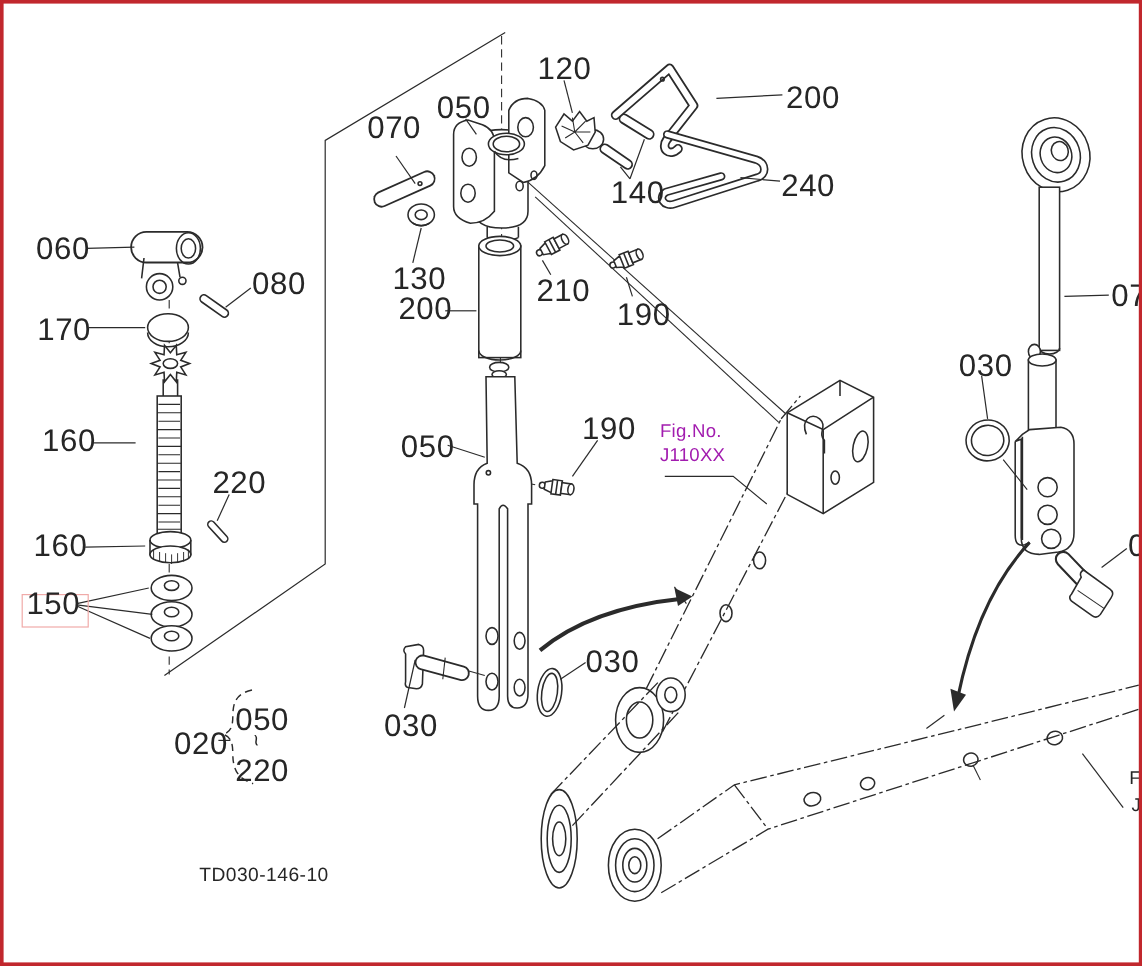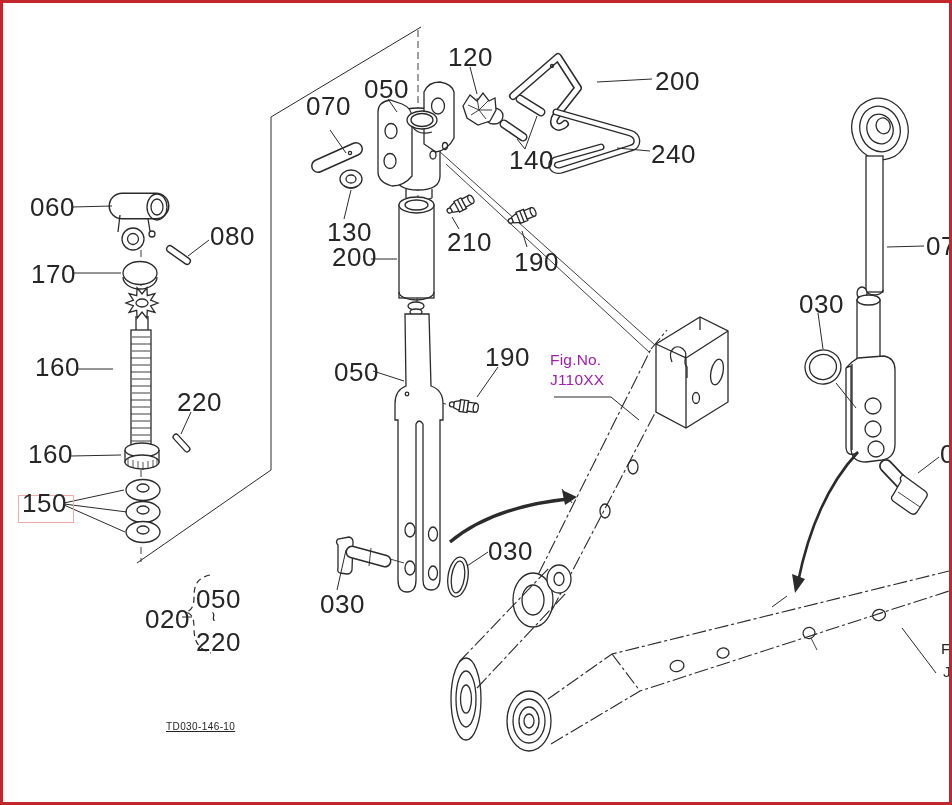--- a/index.html
+++ b/index.html
@@ -3,21 +3,21 @@
 <meta charset="utf-8">
 <style>
   html,body{margin:0;padding:0;background:#888;}
   #stage{position:relative;width:952px;height:805px;background:#ffffff;overflow:hidden;
          font-family:"Liberation Sans",sans-serif;}
   #frame{position:absolute;left:0;top:0;width:952px;height:805px;border:3px solid #c1272d;
          box-sizing:border-box;pointer-events:none;z-index:30;}
   svg{position:absolute;left:0;top:0;z-index:5;}
   .lbl{position:absolute;font-size:26px;color:#262626;letter-spacing:.5px;line-height:1;z-index:10;white-space:nowrap;}
   .sm{font-size:15.5px;letter-spacing:.2px;}
-  .footer{font-size:10px;letter-spacing:.4px;text-decoration:underline;}
+  .footer{font-size:16px;letter-spacing:.4px;}
   .hl{position:absolute;left:18px;top:495px;width:54px;height:26px;border:1px solid #f0aaa8;z-index:8;}
   .tilde{font-size:18px;transform:rotate(80deg);}
   .figblk{position:absolute;left:550px;top:350px;z-index:10;color:#a21caf;line-height:20px;}
 </style>
 </head>
 <body>
 
 <div id="stage">
 
   <svg width="952" height="805" viewBox="0 0 952 805">

